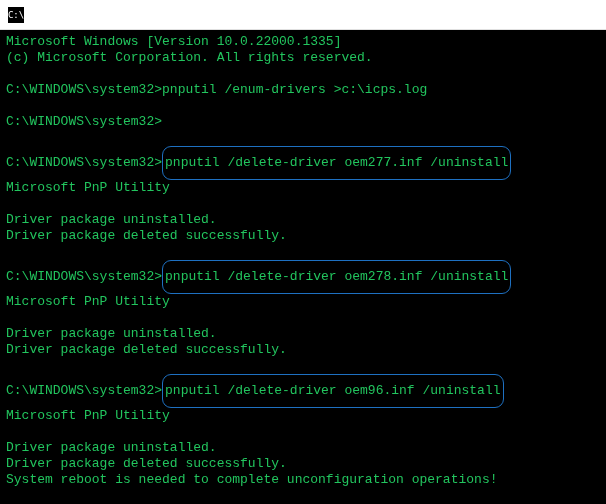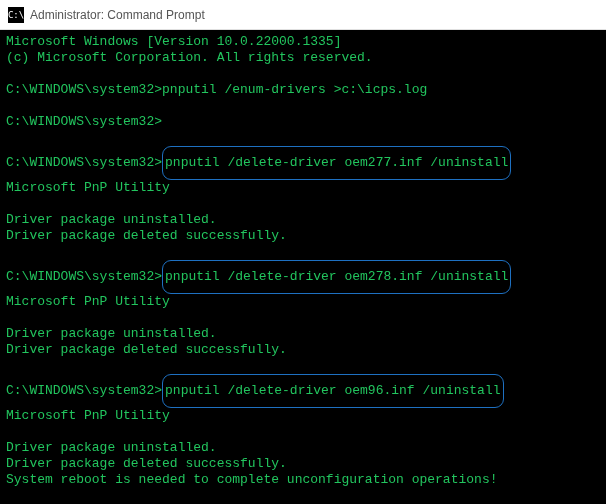--- a/index.html
+++ b/index.html
@@ -64,16 +64,15 @@
       line-height: 14px;
     }
   </style>
 </head>
 <body>
 
 <div class="titlebar">
   <div class="titlebar-icon">
     <span>C:\</span>
   </div>
-  <span class="titlebar-title">Administrator: Command Prompt</span>
 </div>
 
 <div class="terminal" id="terminal"><span class="line">Microsoft Windows [Version 10.0.22000.1335]</span><span class="line">(c) Microsoft Corporation. All rights reserved.</span><span class="line">&nbsp;</span><span class="line"><span>C:\WINDOWS\system32&gt;</span><span>pnputil /enum-drivers &gt;c:\icps.log</span></span><span class="line">&nbsp;</span><span class="line"><span>C:\WINDOWS\system32&gt;</span><span></span></span><span class="line">&nbsp;</span><span class="line"><span>C:\WINDOWS\system32&gt;</span><span class="highlight">pnputil /delete-driver oem277.inf /uninstall</span></span><span class="line">Microsoft PnP Utility</span><span class="line">&nbsp;</span><span class="line">Driver package uninstalled.</span><span class="line">Driver package deleted successfully.</span><span class="line">&nbsp;</span><span class="line"><span>C:\WINDOWS\system32&gt;</span><span class="highlight">pnputil /delete-driver oem278.inf /uninstall</span></span><span class="line">Microsoft PnP Utility</span><span class="line">&nbsp;</span><span class="line">Driver package uninstalled.</span><span class="line">Driver package deleted successfully.</span><span class="line">&nbsp;</span><span class="line"><span>C:\WINDOWS\system32&gt;</span><span class="highlight">pnputil /delete-driver oem96.inf /uninstall</span></span><span class="line">Microsoft PnP Utility</span><span class="line">&nbsp;</span><span class="line">Driver package uninstalled.</span><span class="line">Driver package deleted successfully.</span><span class="line">System reboot is needed to complete unconfiguration operations!</span><span class="line">&nbsp;</span><span class="line"><span>C:\WINDOWS\system32&gt;</span><span></span></span></div>
 
 </body></html>

